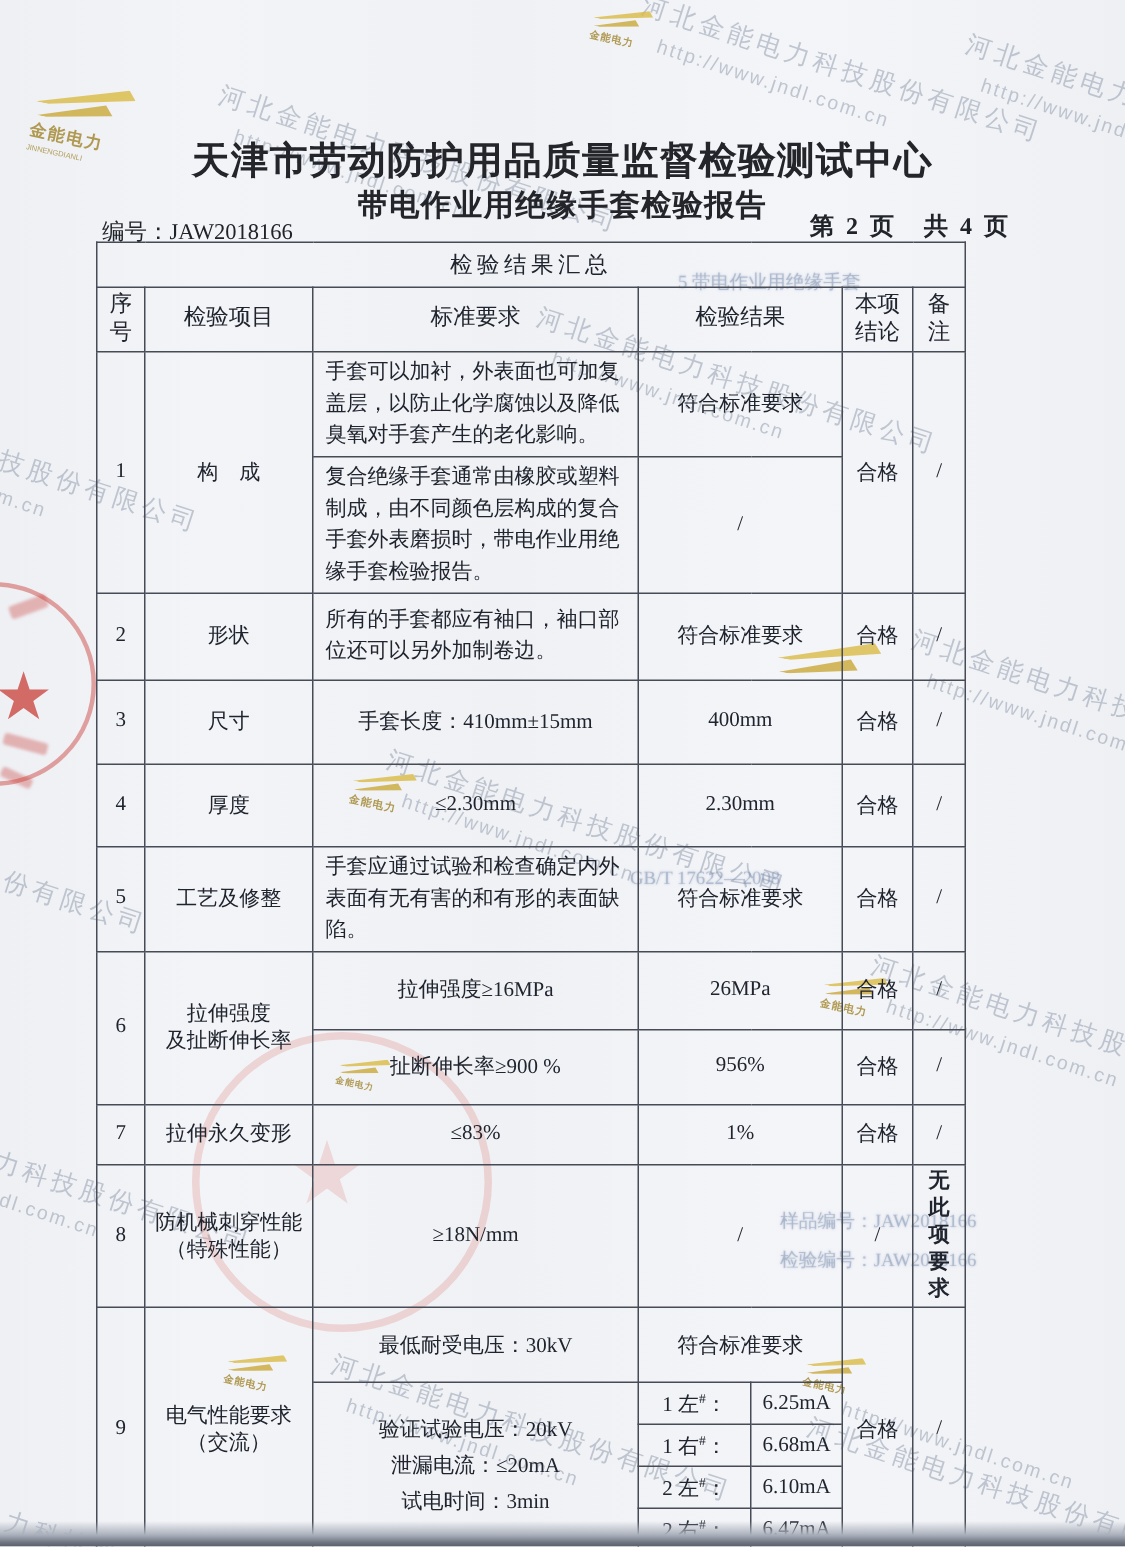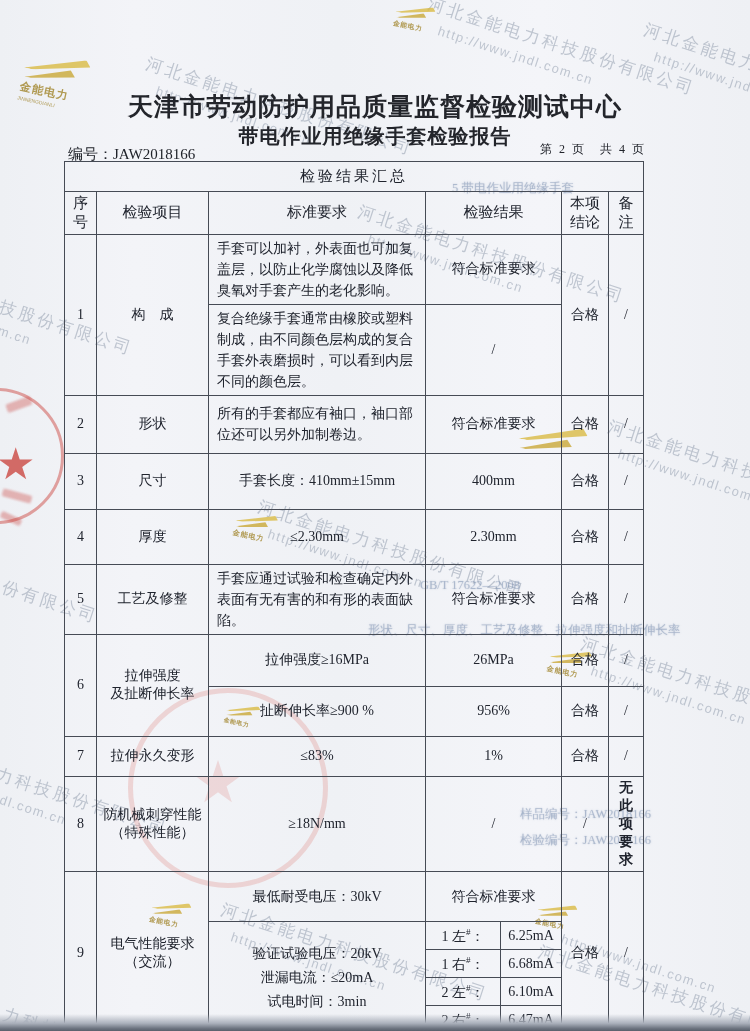--- a/index.html
+++ b/index.html
@@ -9,21 +9,21 @@
   .page{position:absolute;inset:0;
        background:linear-gradient(90deg,#eef0f4 0%,#f3f4f8 18%,#eff1f5 45%,#f4f5f9 72%,#eef0f4 100%);}
   
   .org-title{position:absolute;top:90px;left:0;width:750px;text-align:center;
       font-family:Liberation Serif, serif;font-weight:700;font-size:25px;
       letter-spacing:1px;color:#23252b;}
   .report-title{position:absolute;top:123px;left:0;width:750px;text-align:center;
       font-family:"Liberation Sans",sans-serif;font-weight:700;font-size:20px;
       letter-spacing:1px;color:#23252b;}
   .report-no{position:absolute;top:145px;left:68px;font-size:15px;color:#20232a;}
-  .page-indicator{position:absolute;top:141px;left:540px;font-size:12px;color:#20232a;letter-spacing:2px;}
+  .page-indicator{position:absolute;top:141px;left:540px;font-size:16px;color:#20232a;letter-spacing:2px;font-weight:bold;}
   
   table.rpt{position:absolute;left:64px;top:161px;width:579px;border-collapse:collapse;
       table-layout:fixed;color:#20242e;font-size:14px;}
   table.rpt td{border:1.5px solid #464b55;padding:2px 4px;text-align:center;vertical-align:middle;
       overflow:hidden;}
   table.rpt td.lft{text-align:left;padding:3px 8px;line-height:1.5;}
   .tbl-title{font-size:15px;letter-spacing:3px;}
   .hdr{font-size:15px;line-height:1.25;}
   sup.hash{font-size:9px;vertical-align:super;}
   .std-lines div{line-height:1.7;}
@@ -171,21 +171,20 @@
   <div class="logo" style="left:540px;top:898px;transform:rotate(12deg) scale(.75);">
     <span class="sw" style="display:block;">
         <i class="s1"></i>
         <i class="s2"></i>
       </span>
     <div class="logo-txt">金能电力</div>
   </div>
 
   <div class="ghost" style="left:452px;top:180px;">5 带电作业用绝缘手套</div>
   <div class="ghost" style="left:420px;top:578px;">GB/T 17622—2008</div>
-  <div class="ghost" style="left:368px;top:622px;">形状、尺寸、厚度、工艺及修整、拉伸强度和扯断伸长率</div>
   <div class="ghost" style="left:520px;top:806px;">样品编号：JAW2018166</div>
   <div class="ghost" style="left:520px;top:832px;">检验编号：JAW2018166</div>
 
   <div class="seal-left"></div>
   <div class="seal-left-star">★</div>
   <div class="seal-mark" style="left:6px;top:400px;width:26px;height:9px;transform:rotate(-20deg);"></div>
   <div class="seal-mark" style="left:2px;top:492px;width:30px;height:8px;transform:rotate(15deg);"></div>
   <div class="seal-mark" style="left:0px;top:515px;width:22px;height:7px;transform:rotate(25deg);"></div>
   <div class="seal-center"></div>
   <div class="seal-center-star">★</div>
@@ -223,21 +222,21 @@
 
       <tr style="height:62px">
         <td rowspan="2">1</td>
         <td rowspan="2">构　成</td>
         <td class="lft">手套可以加衬，外表面也可加复盖层，以防止化学腐蚀以及降低臭氧对手套产生的老化影响。</td>
         <td colspan="2">符合标准要求</td>
         <td rowspan="2">合格</td>
         <td rowspan="2">/</td>
       </tr>
       <tr style="height:66px">
-        <td class="lft">复合绝缘手套通常由橡胶或塑料制成，由不同颜色层构成的复合手套外表磨损时，可以看到内层不同的颜色层。</td>
+        <td class="lft">复合绝缘手套通常由橡胶或塑料制成，由不同颜色层构成的复合手套外表磨损时，带电作业用绝缘手套检验报告。</td>
         <td colspan="2">/</td>
       </tr>
 
       <tr style="height:58px">
         <td>2</td>
         <td>形状</td>
         <td class="lft">所有的手套都应有袖口，袖口部位还可以另外加制卷边。</td>
         <td colspan="2">符合标准要求</td>
         <td>合格</td>
         <td>/</td>

